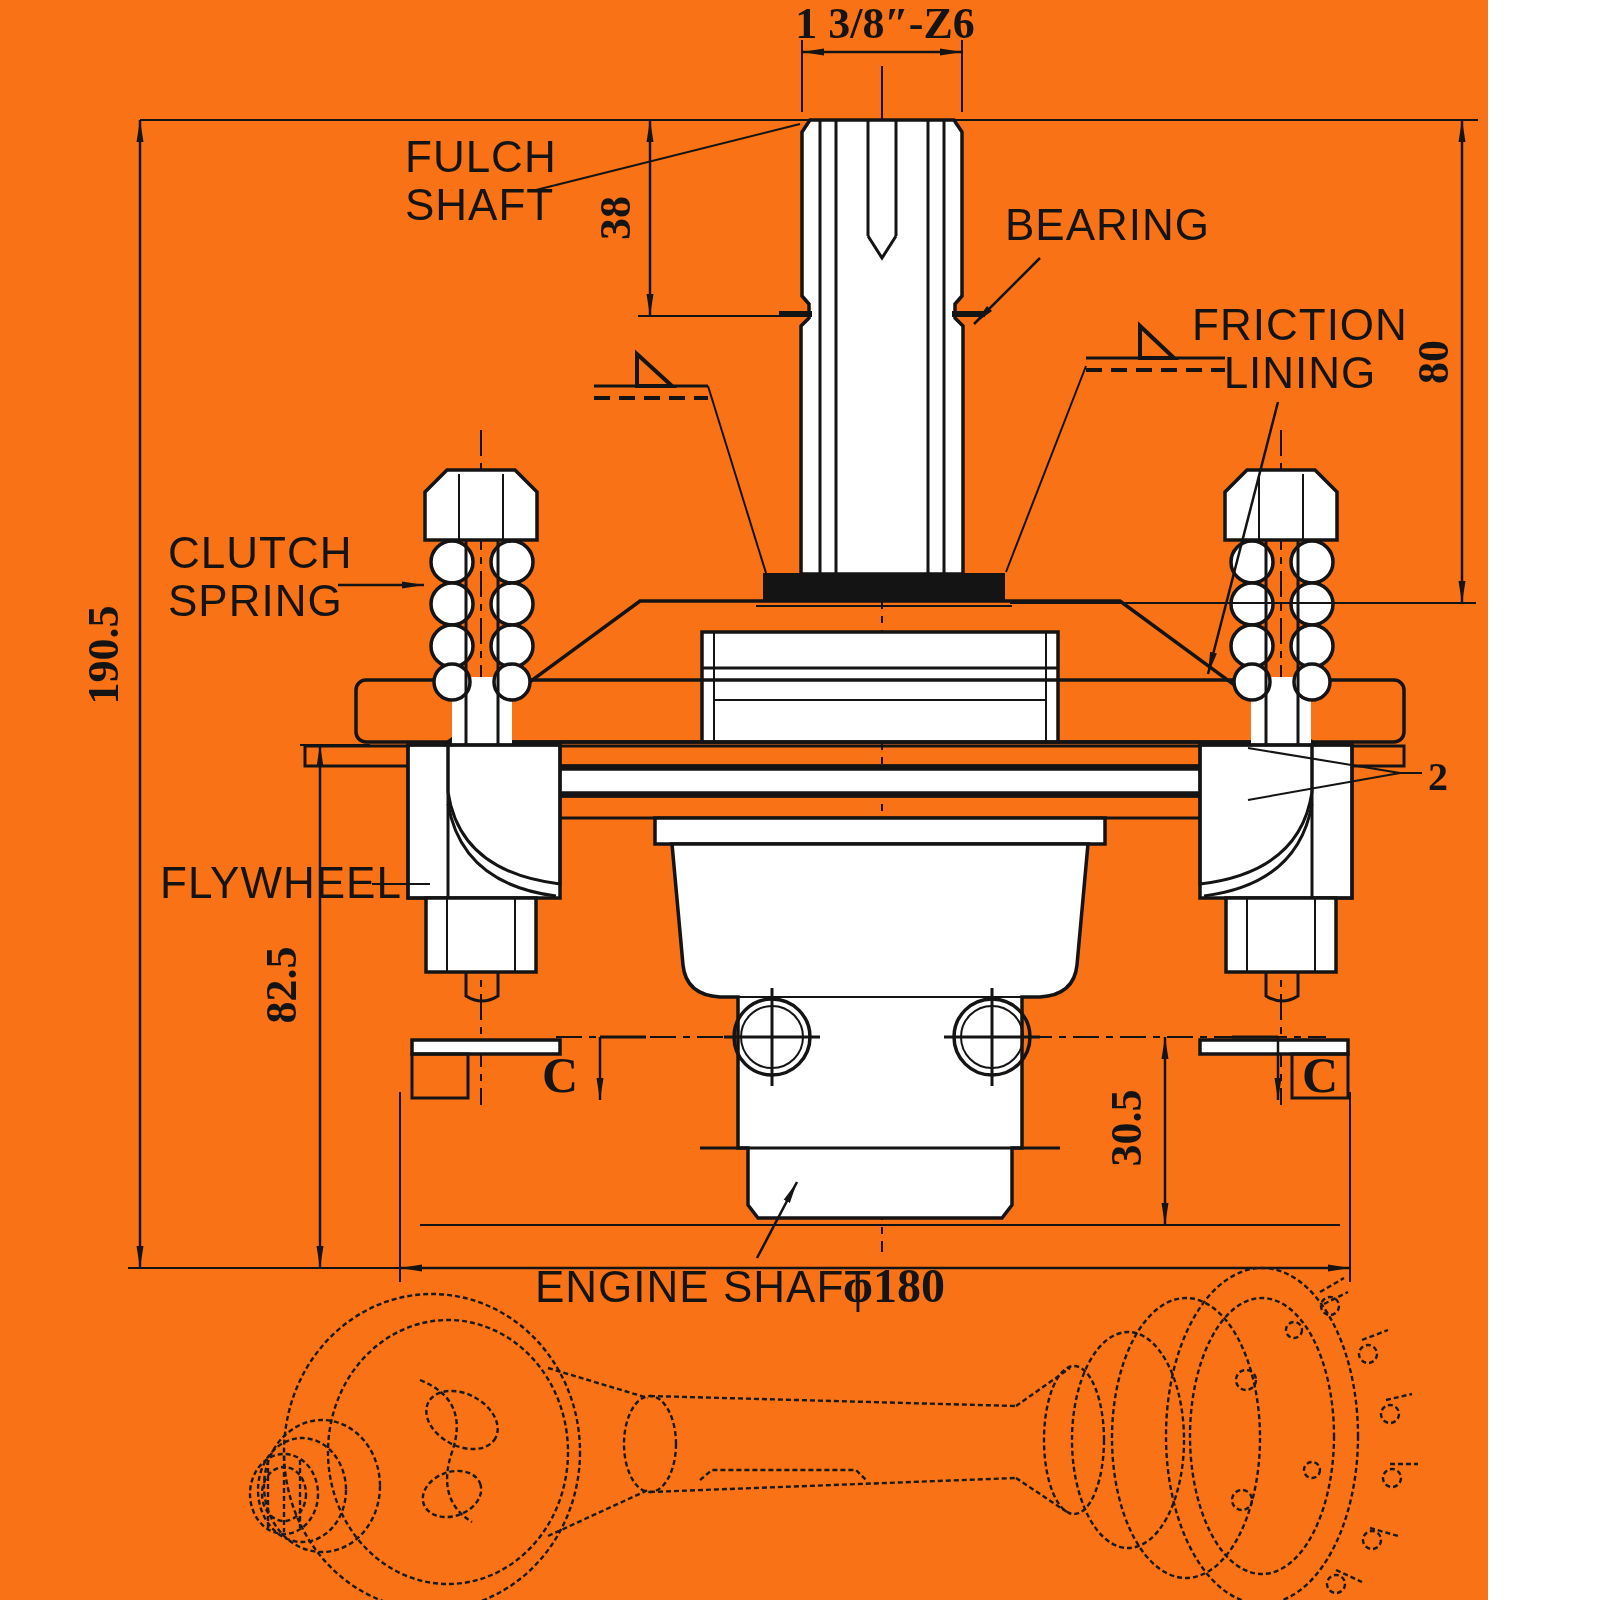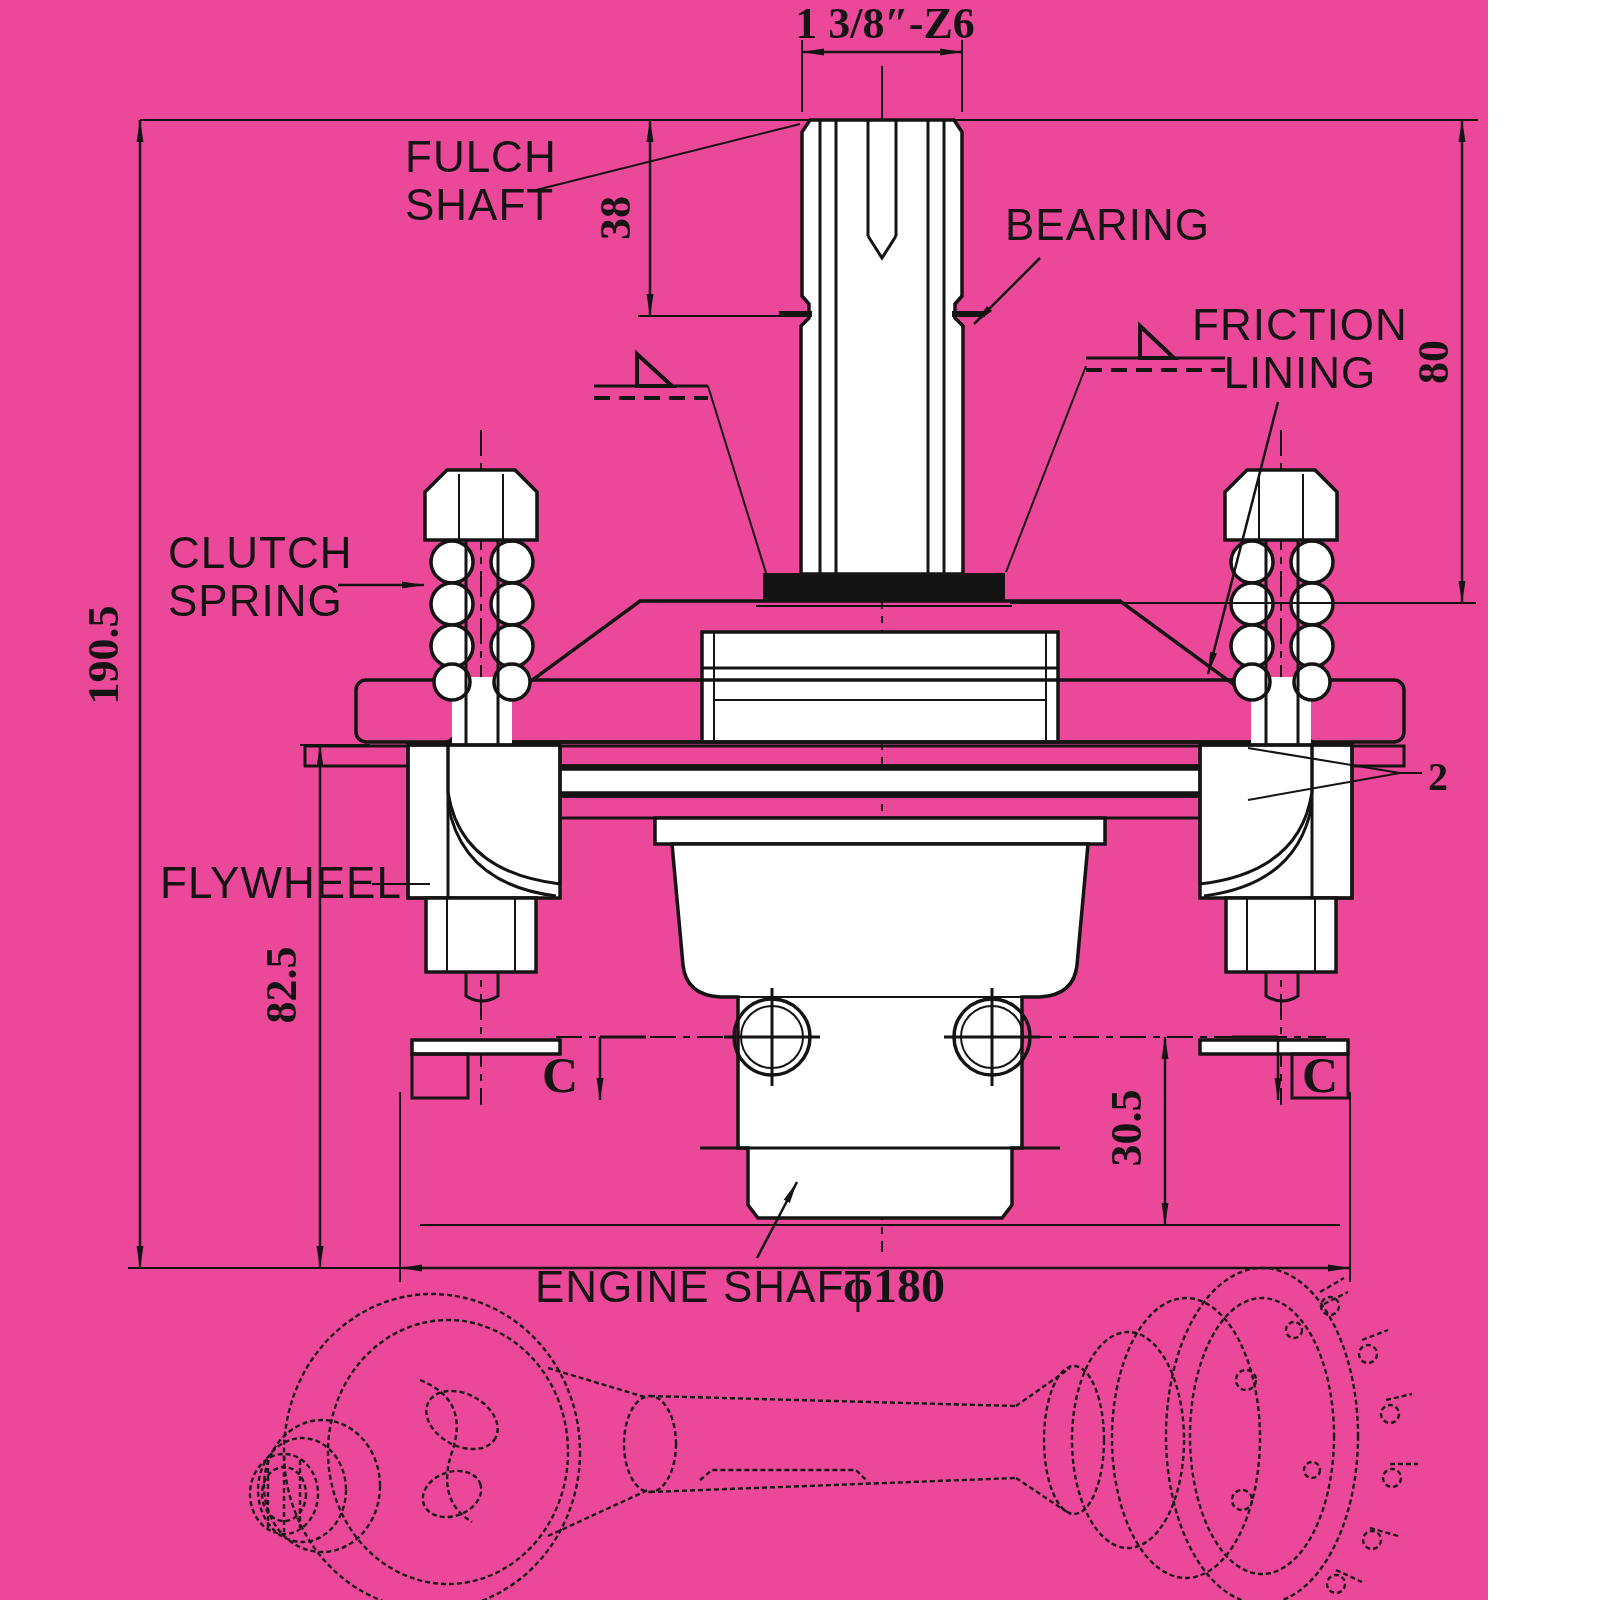--- a/index.html
+++ b/index.html
@@ -1,16 +1,16 @@
 <!DOCTYPE html>
 <html><head>
 <meta charset="utf-8">
 <style>
   html,body{margin:0;padding:0;background:#ffffff;}
-  .page{width:1488px;height:1600px;position:relative;background:#ec4899;overflow:hidden;}
+  .page{width:1488px;height:1600px;position:relative;background:#f97316;overflow:hidden;}
   svg{display:block;}
   text{fill:#141414;}
   .lbl{font-family:"Liberation Sans",sans-serif;font-size:44px;letter-spacing:1px;}
   .dim{font-family:"Liberation Serif",serif;font-weight:bold;font-size:44px;}
   .dimBig{font-family:"Liberation Serif",serif;font-weight:bold;font-size:48px;}
   .secC{font-family:"Liberation Serif",serif;font-weight:bold;font-size:50px;}
   .thin{stroke:#141414;stroke-width:2;fill:none;}
   .med{stroke:#141414;stroke-width:3;fill:none;}
   .obj{stroke:#141414;stroke-width:3.5;fill:none;}
   .objw{stroke:#141414;stroke-width:3.5;fill:#ffffff;}

